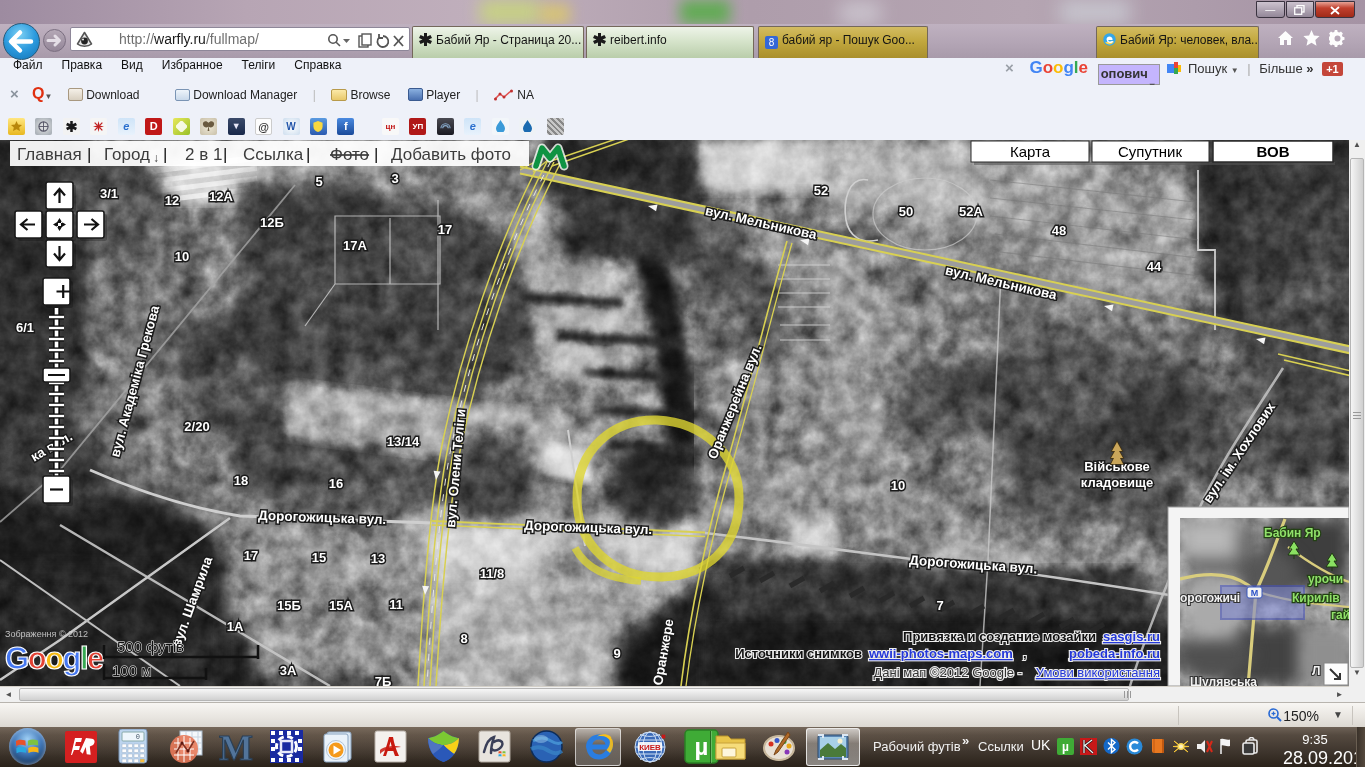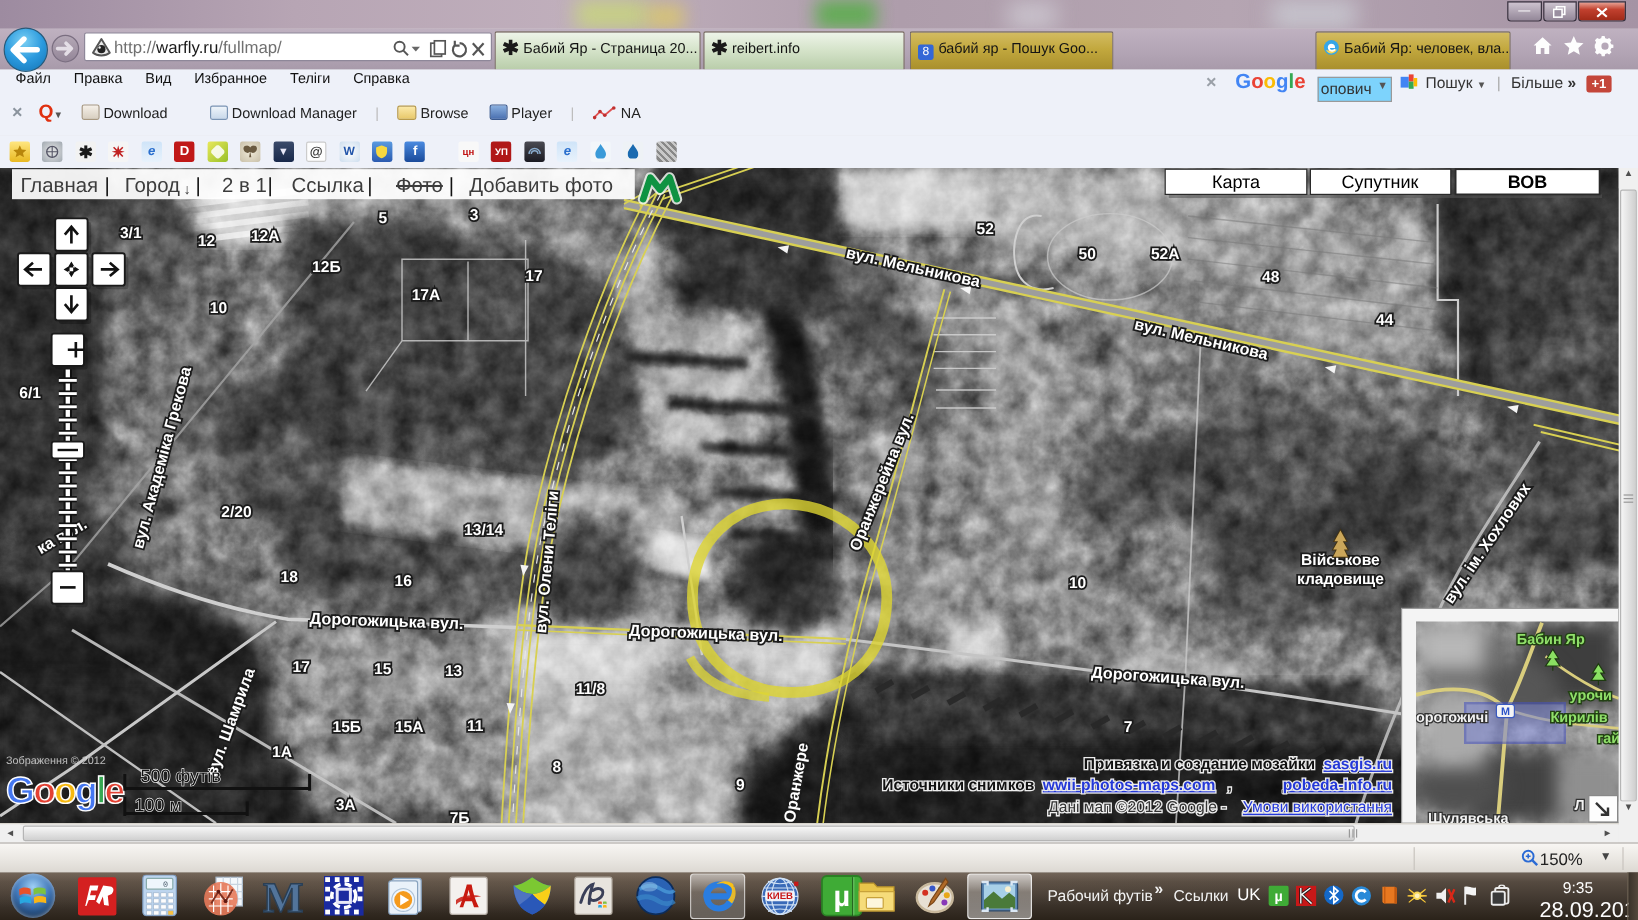--- a/index.html
+++ b/index.html
@@ -8,21 +8,21 @@
 
 #deskstrip{left:0;top:0;width:1365px;height:24px;background:linear-gradient(90deg,#9d8ba0 0%,#b7a5b4 18%,#c0afbc 35%,#ae9dab 55%,#b5a5b2 75%,#a593a4 100%);overflow:hidden;}
 
 #winbtns{right:10px;top:1px;width:100px;height:17px;display:flex;}
 .wbtn{width:30px;height:17px;border:1px solid #3a3340;border-radius:0 0 3px 3px;background:linear-gradient(#cdc3cf,#938798);color:#fff;font-size:10px;line-height:15px;text-align:center;margin-left:1px;}
 #wclose{width:42px;background:linear-gradient(#e8a396,#c1402e 40%,#a02a18);}
 
 #navrow{left:0;top:24px;width:1365px;height:34px;background:linear-gradient(#bfb1c0,#b2a4b4 60%,#a89aaa);}
 #backbtn{left:3px;top:23px;width:37px;height:37px;border-radius:50%;background:radial-gradient(circle at 45% 30%,#7cd0f4,#2b9ade 50%,#1272b4);border:1px solid #275a7a;z-index:30;}
 #fwdbtn{left:43px;top:29px;width:23px;height:23px;border-radius:50%;background:linear-gradient(#b4a8b6,#948698);border:1px solid #7a6e80;z-index:29;}
-#addrbar{left:70px;top:27px;width:340px;height:24px;background:#fff;border:1px solid #8e8799;border-radius:2px;color:#707070;font-size:14px;line-height:22px;}
+#addrbar{left:70px;top:27px;width:340px;height:24px;background:#fff;border:1px solid #8e8799;border-radius:2px;color:#707070;font-size:14px;line-height:22px;padding-left:24px;}
 #addrbar .dom{color:#1a1a1a;}
 #addricons{position:absolute;right:4px;top:2px;font-size:14px;color:#555;letter-spacing:2px;}
 
 .tab{top:26px;height:32px;border:1px solid #74685a;border-bottom:none;border-radius:2px 2px 0 0;font-size:12px;color:#141414;padding:6px 5px 0 6px;white-space:nowrap;overflow:hidden;}
 .tabgreen{background:linear-gradient(#eef4e9,#d6e4cb 45%,#b9cdaa);}
 .tabgold{background:linear-gradient(#d3bc62,#c2a83e 45%,#a98f2c);}
 .tabactive{background:linear-gradient(#efe6a8,#dcc868 45%,#cdb64e);}
 .tabico{display:inline-block;width:13px;height:13px;vertical-align:-2px;margin-right:4px;}
 #rticons{right:8px;top:30px;width:80px;height:20px;color:#fff;font-size:15px;display:flex;gap:9px;z-index:5;}
 
@@ -111,21 +111,21 @@
         <path d="M8.5 0l2.4 5.4L16.6 6l-4.3 3.9 1.2 5.8-5-3-5 3 1.2-5.8L.4 6l5.7-.6z" fill="#fdfdfd"></path>
       </svg>
 <svg width="17" height="17" viewBox="0 0 17 17">
         <path d="M8.5 5.5A3 3 0 1 0 8.5 11.5 3 3 0 0 0 8.5 5.5zm7 4.2-1.9.5a5.6 5.6 0 0 1-.7 1.6l1 1.7-1.9 1.9-1.7-1a5.6 5.6 0 0 1-1.6.7l-.5 1.9h-2.4l-.5-1.9a5.6 5.6 0 0 1-1.6-.7l-1.7 1-1.9-1.9 1-1.7a5.6 5.6 0 0 1-.7-1.6l-1.9-.5V7.3l1.9-.5c.15-.6.4-1.1.7-1.6l-1-1.7L1.98 1.6l1.7 1c.5-.3 1-.55 1.6-.7l.5-1.9h2.4l.5 1.9c.6.15 1.1.4 1.6.7l1.7-1 1.9 1.9-1 1.7c.3.5.55 1 .7 1.6l1.9.5z" fill="#fdfdfd"></path>
       </svg>
 </div>
 <div class="abs" id="menurow"><span style="margin-left:8px"></span><span class="mi">Файл</span><span class="mi">Правка</span><span class="mi">Вид</span><span class="mi">Избранное</span><span class="mi">Теліги</span><span class="mi">Справка</span></div>
 <div class="abs" id="gbar">
 <span style="color:#9aa0a8;font-size:15px;font-weight:bold;">×</span>
 <span style="font-size:17px;font-weight:bold;margin-left:12px;"><span style="color:#4285f4">G</span><span style="color:#ea4335">o</span><span style="color:#fbbc05">o</span><span style="color:#4285f4">g</span><span style="color:#34a853">l</span><span style="color:#ea4335">e</span></span>
-<span style="display:inline-block;width:62px;height:21px;border:1px solid #999;background:#7dd3fc;margin-left:6px;font-size:13px;padding:1px 2px;vertical-align:-5px;">опович<span style="float:right;color:#555;font-size:9px;">▼</span></span>
+<span style="display:inline-block;width:62px;height:21px;border:1px solid #999;background:#c4b5fd;margin-left:6px;font-size:13px;padding:1px 2px;vertical-align:-5px;font-weight:bold;">опович<span style="float:right;color:#555;font-size:9px;">▼</span></span>
 <span style="display:inline-block;width:15px;height:15px;margin-left:4px;vertical-align:-3px;"><svg width="15" height="15" viewBox="0 0 15 15">
           <rect x="0" y="3" width="7" height="9" fill="#4285f4"></rect>
           <rect x="7" y="1" width="4" height="6" fill="#ea4335"></rect>
           <rect x="7" y="7" width="4" height="6" fill="#34a853"></rect>
           <rect x="11" y="4" width="3" height="7" fill="#fbbc05"></rect>
         </svg></span>
 <span style="margin-left:2px;">Пошук <span style="color:#555;font-size:8px;">▼</span></span>
 <span style="color:#aaa;margin-left:5px;">|</span>
 <span style="margin-left:5px;">Більше <b>»</b></span>
 <span style="display:inline-block;background:#c4463a;color:#fff;border-radius:2px;font-size:11px;padding:1px 4px;margin-left:5px;"><b>+1</b></span>

